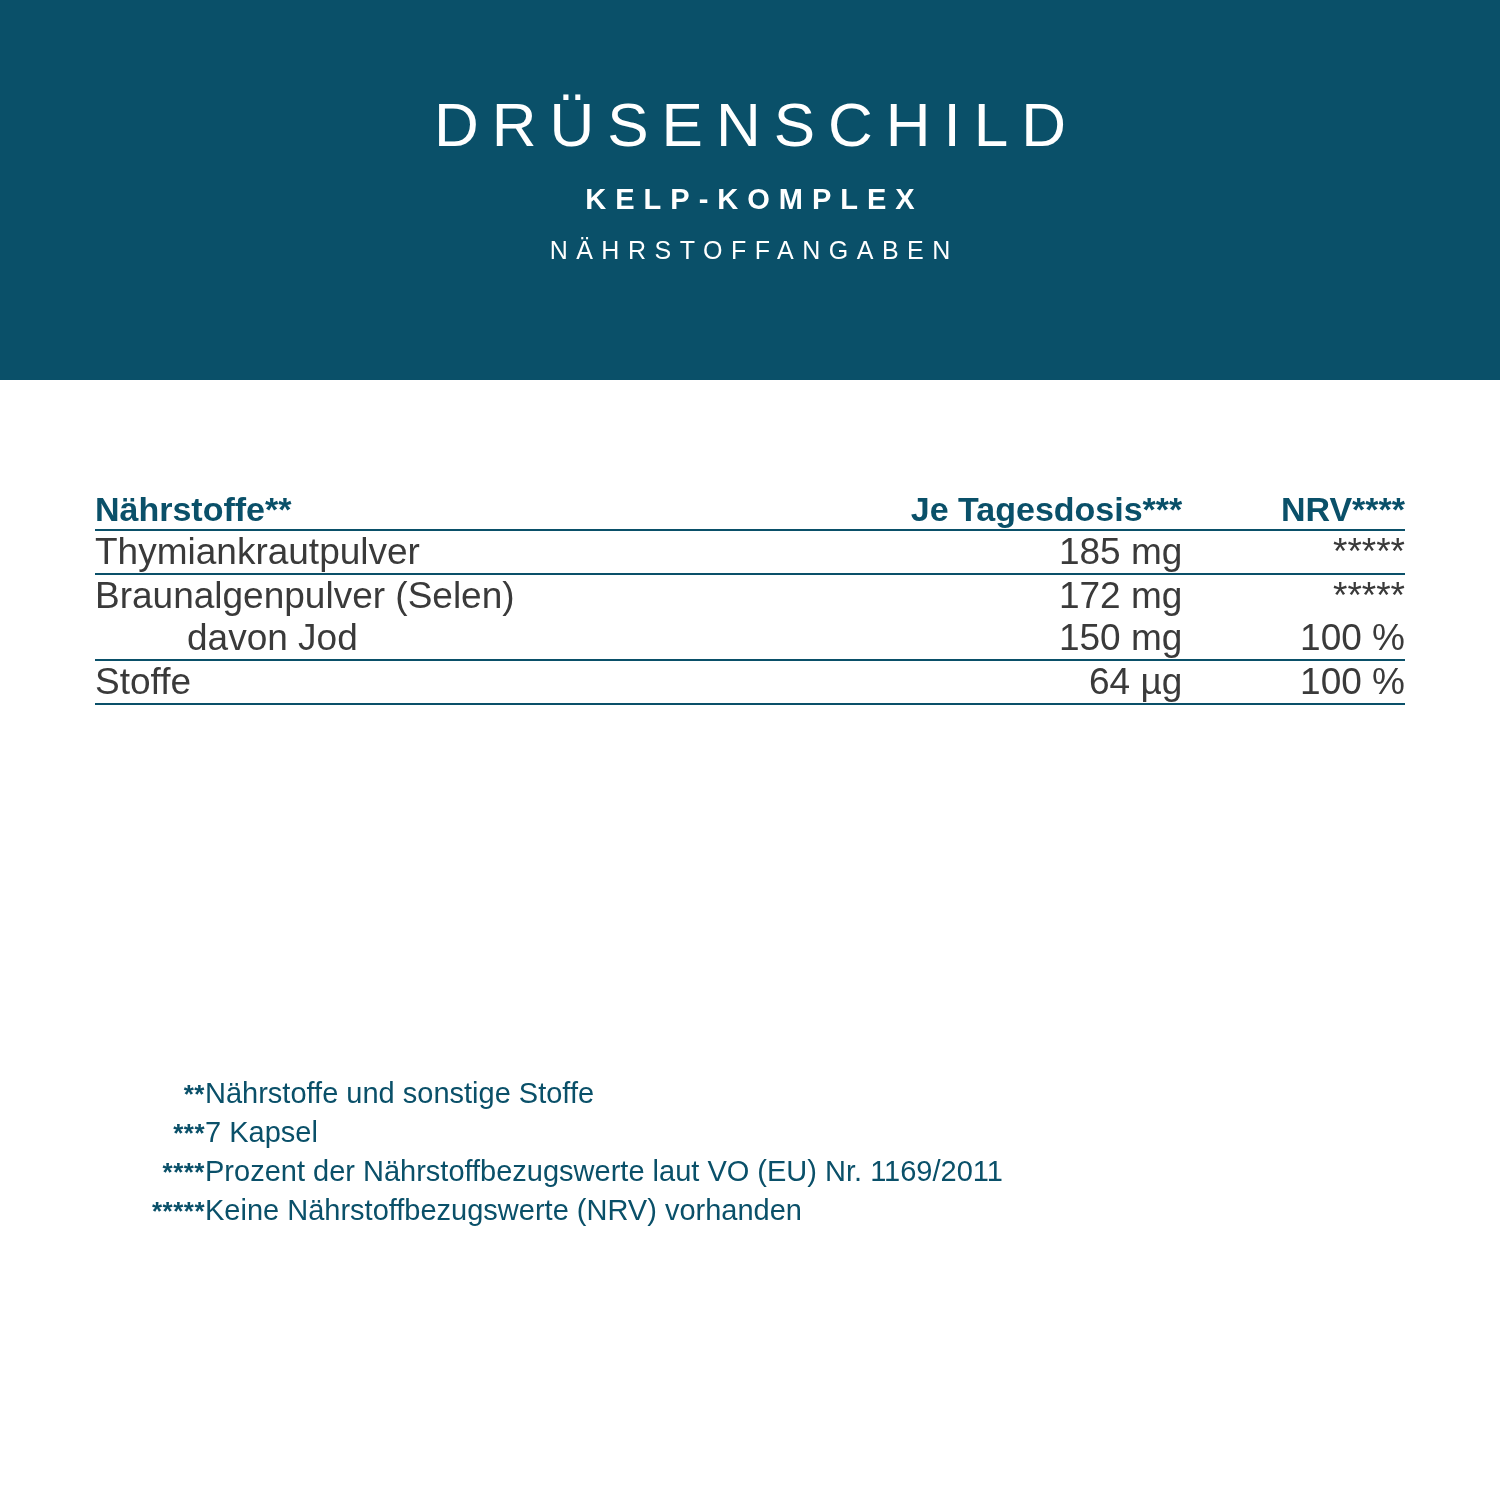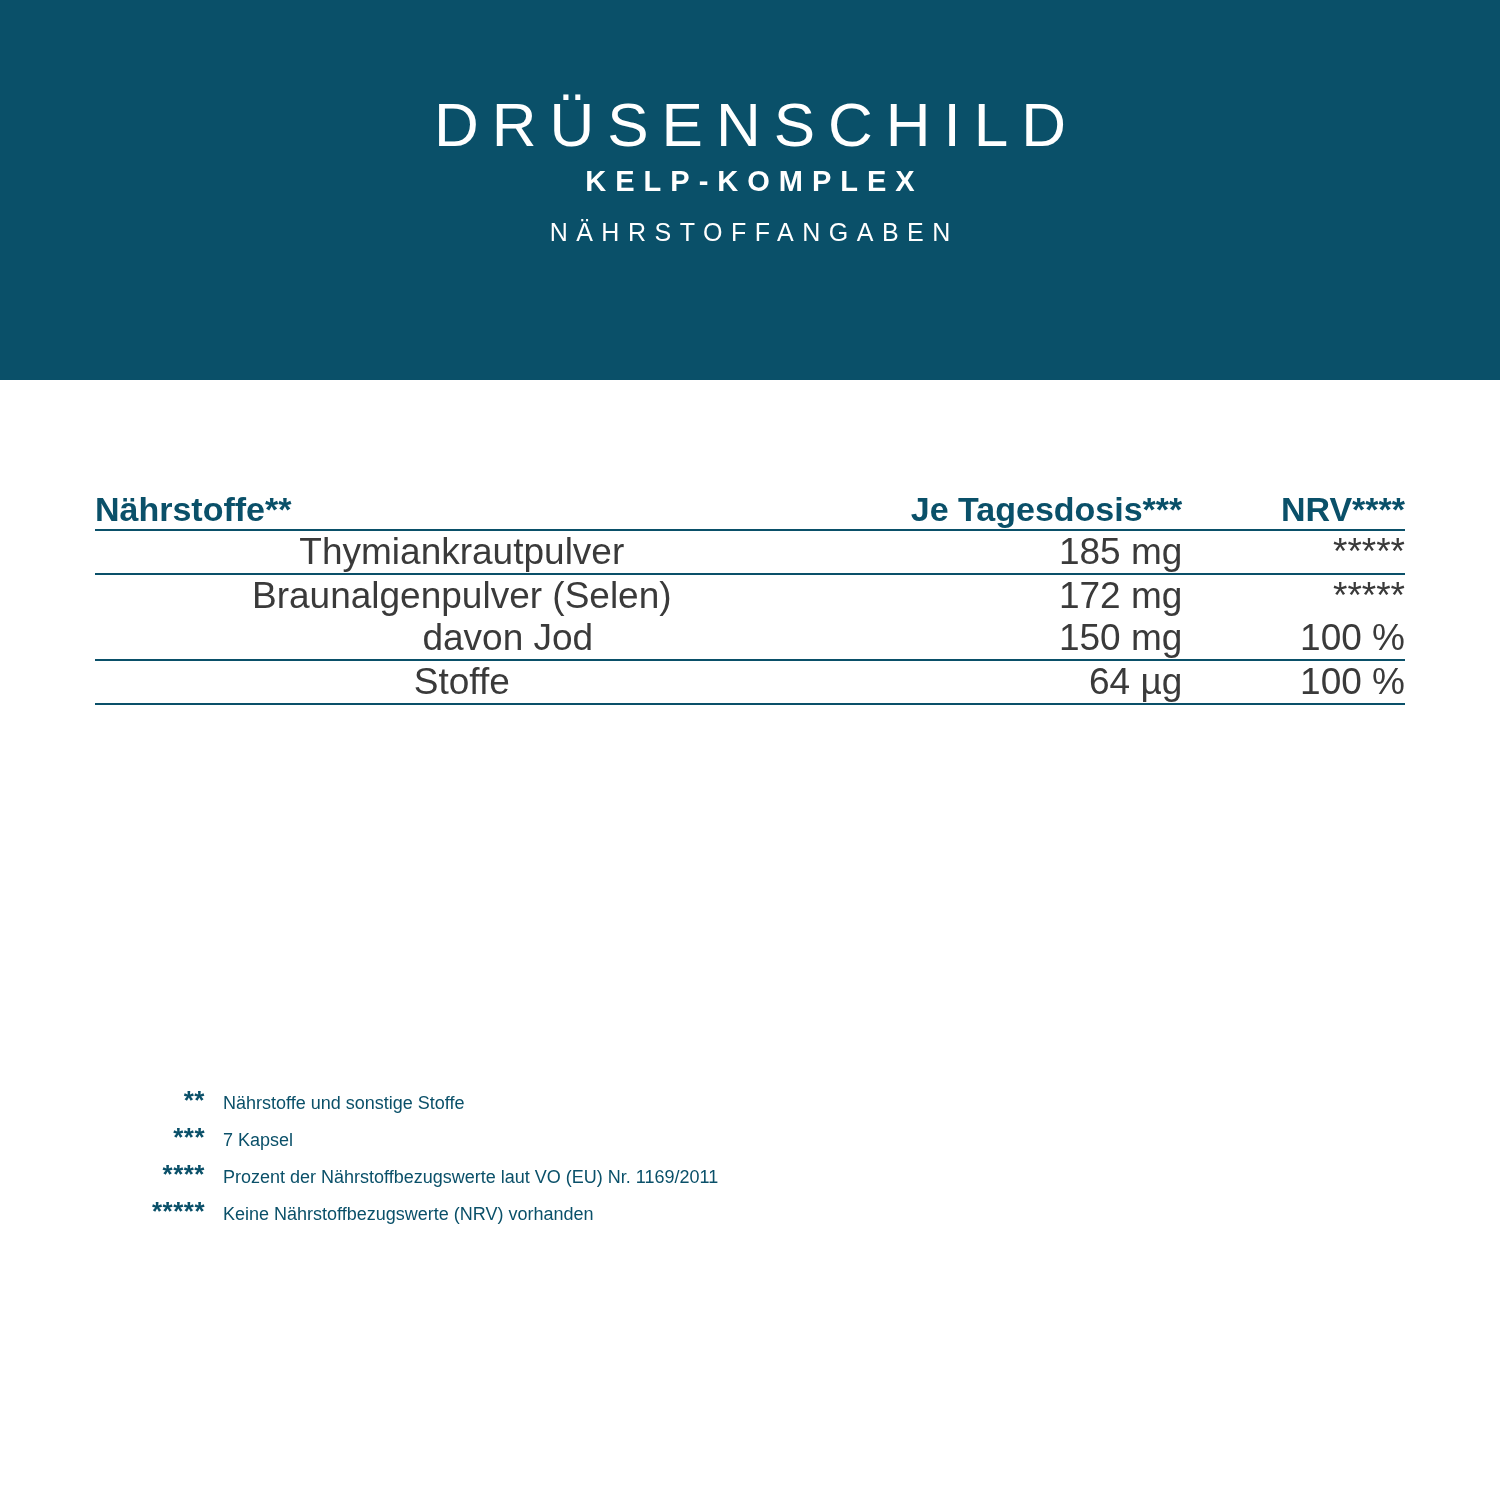--- a/index.html
+++ b/index.html
@@ -40,21 +40,21 @@
     font-weight: 400;
     line-height: 1.05;
     text-align: center;
     text-indent: 13px;
   }
   .header-sub1 {
     color: #ffffff;
     font-size: 29px;
     letter-spacing: 9px;
     font-weight: 700;
-    margin-top: 8px;
+    margin-top: 26px;
     text-align: center;
     text-indent: 9px;
   }
   .header-sub2 {
     color: #ffffff;
     font-size: 25px;
     letter-spacing: 8.5px;
     font-weight: 400;
     margin-top: 20px;
     text-align: left;
@@ -99,21 +99,21 @@
     font-weight: 400;
     padding-top: 12px;
     padding-bottom: 10px;
   }
   tbody tr.rule > td {
     border-bottom: 2px solid #0a5069;
   }
   tbody tr.norule > td {
     border-bottom: none;
   }
-  tbody td.c-name { text-align: center; }
+  tbody td.c-name { text-align: left; }
   tbody td.c-dose { text-align: right; }
   tbody td.c-nrv  { text-align: right; }
   tbody td.indent { padding-left: 92px; }
 
   .stars {
     letter-spacing: 0px;
   }
 
   
   .footnotes {
@@ -131,23 +131,22 @@
     color: #0a5069;
     font-size: 26px;
     font-weight: 700;
     width: 110px;
     text-align: right;
     flex: 0 0 110px;
     letter-spacing: 0.5px;
   }
   .fn-text {
     color: #0a5069;
-    font-size: 18px;
-    font-weight: 400;
-    margin-left: 18px;
+    font-size: 29px;
+    font-weight: 400;
   }
 </style>
 </head>
 <body>
 
 <div class="page">
 
   <div class="header">
     <div class="header-title">DRÜSENSCHILD</div>
     <div class="header-sub1">KELP-KOMPLEX</div>

